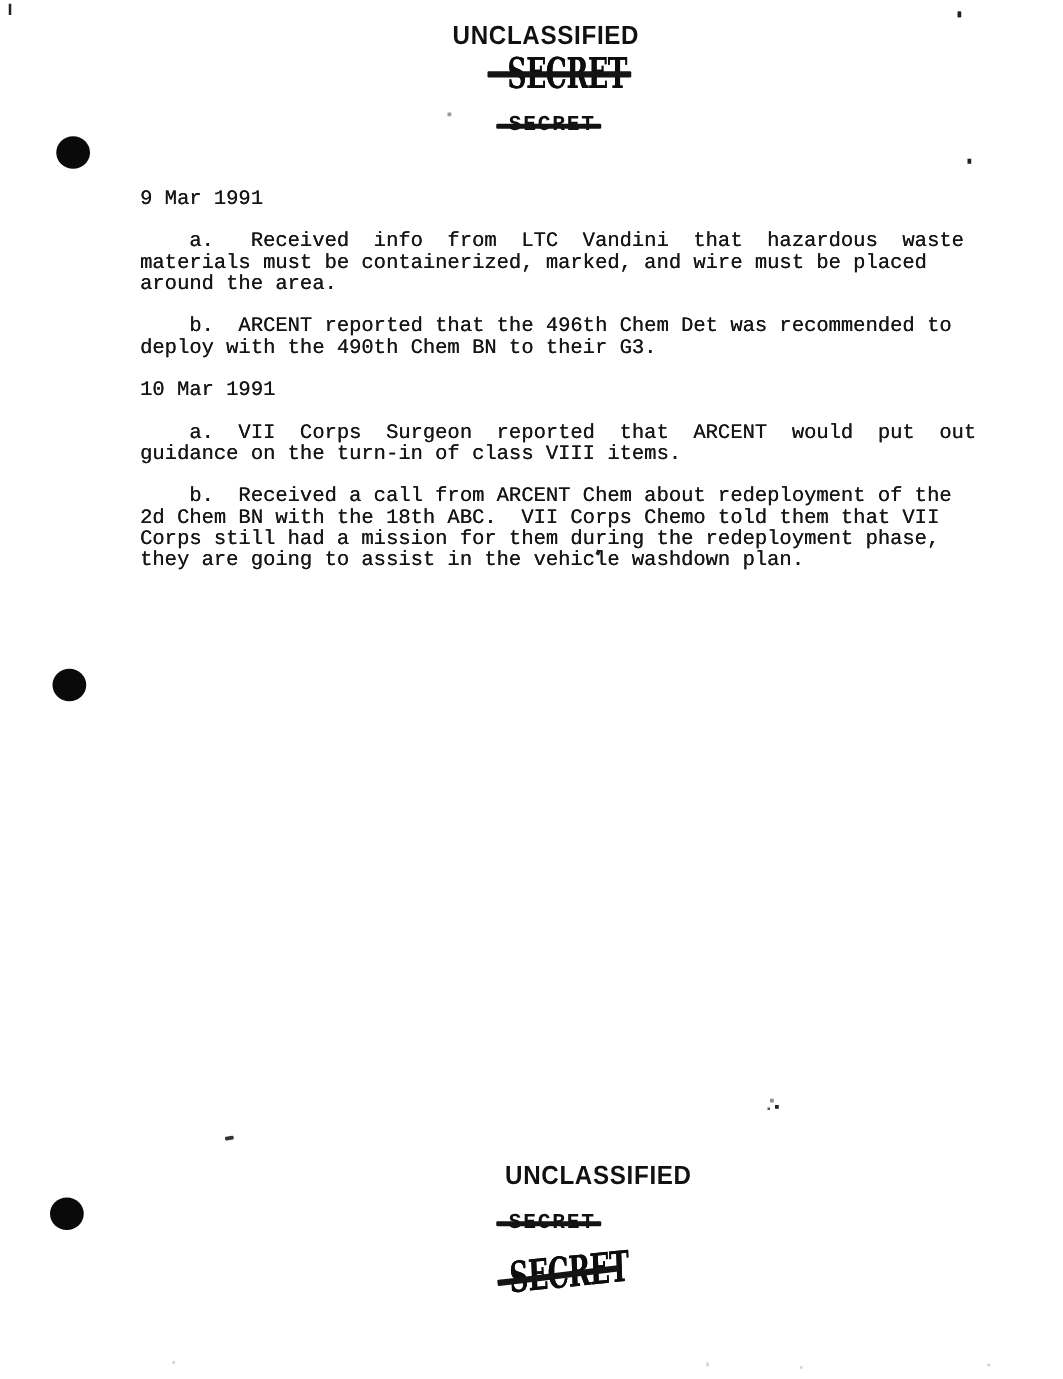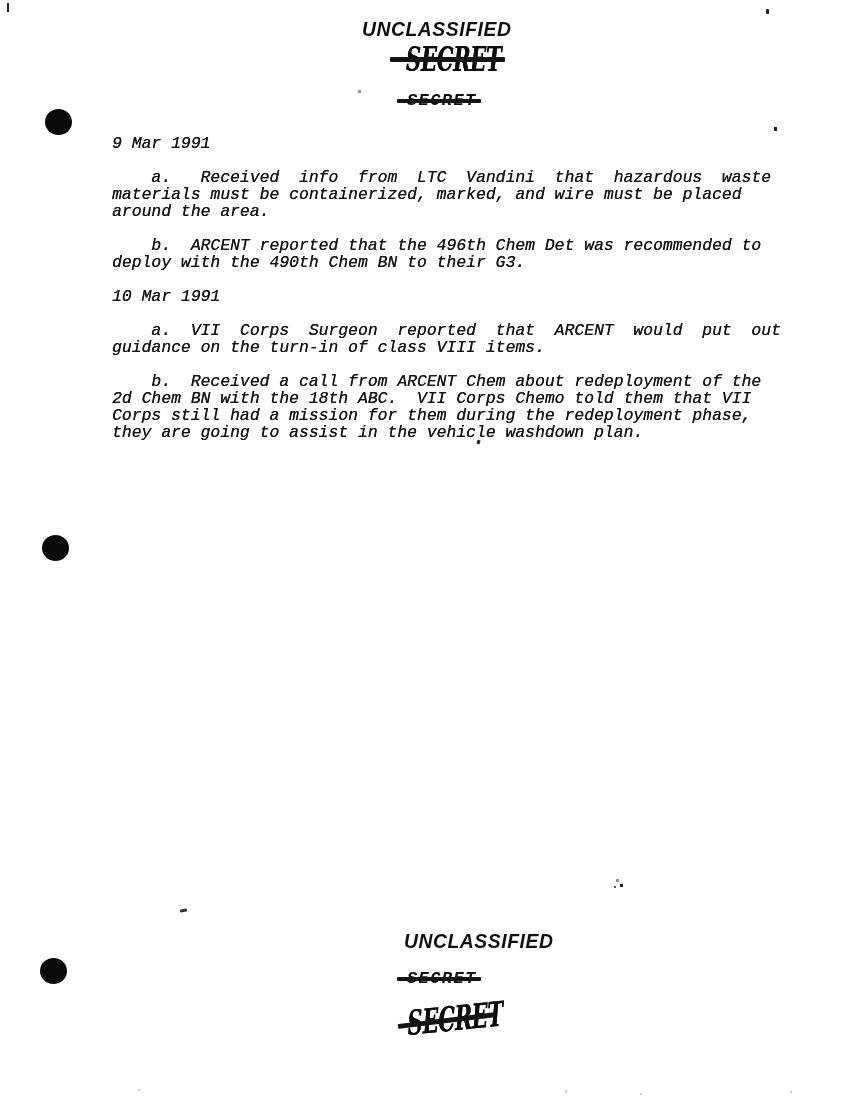--- a/index.html
+++ b/index.html
@@ -3,21 +3,20 @@
 <meta charset="utf-8">
 <style>
   html,body{margin:0;padding:0;background:#ffffff;}
   .page{
     position:relative;
     width:850px;height:1103px;
     background:#ffffff;
     overflow:hidden;
     font-family:"Liberation Sans",sans-serif;
     color:#161616;
-    font-style:italic;
   }
   
   .unclassified{
     position:absolute;
     font-family:"Liberation Sans",sans-serif;
     font-weight:700;
     color:#111111;
     letter-spacing:0.6px;
     transform:scaleX(0.92);
     transform-origin:left top;
@@ -59,21 +58,21 @@
     white-space:nowrap;
   }
   #typed-secret-top{left:407px;top:91px;}
   #typed-secret-bottom{left:407px;top:969px;}
   #strike-typed-top{left:397px;top:99px;width:84px;height:3.5px;}
   #strike-typed-bottom{left:397px;top:977px;width:84px;height:3.5px;}
 
   
   #body-text{
     position:absolute;
-    left:112px;top:135px;
+    left:112px;top:150px;
     margin:0;
     font-family:"Liberation Mono","DejaVu Sans Mono",monospace;
     font-size:16.4px;
     line-height:17px;
     color:#161616;
     white-space:pre;
     text-shadow:0.2px 0 0 #161616;
   }
 
   

